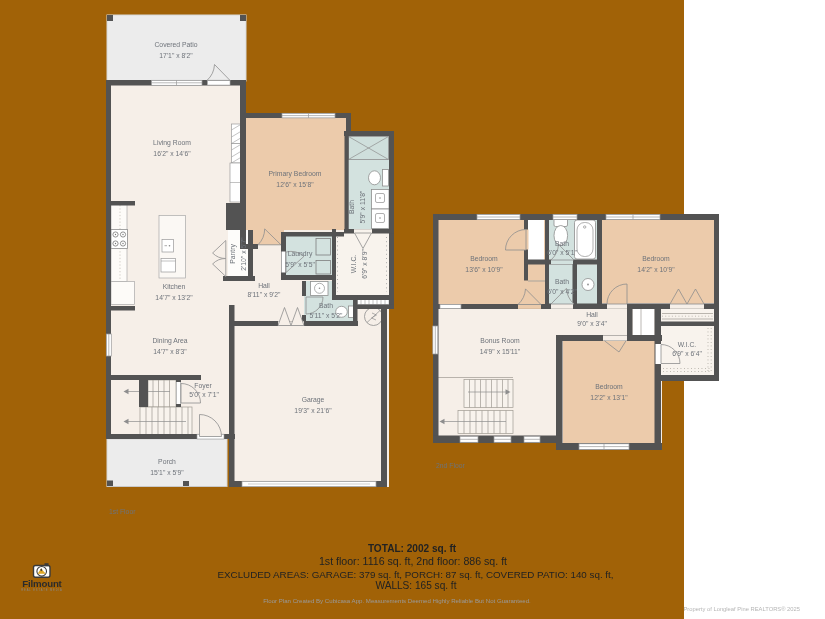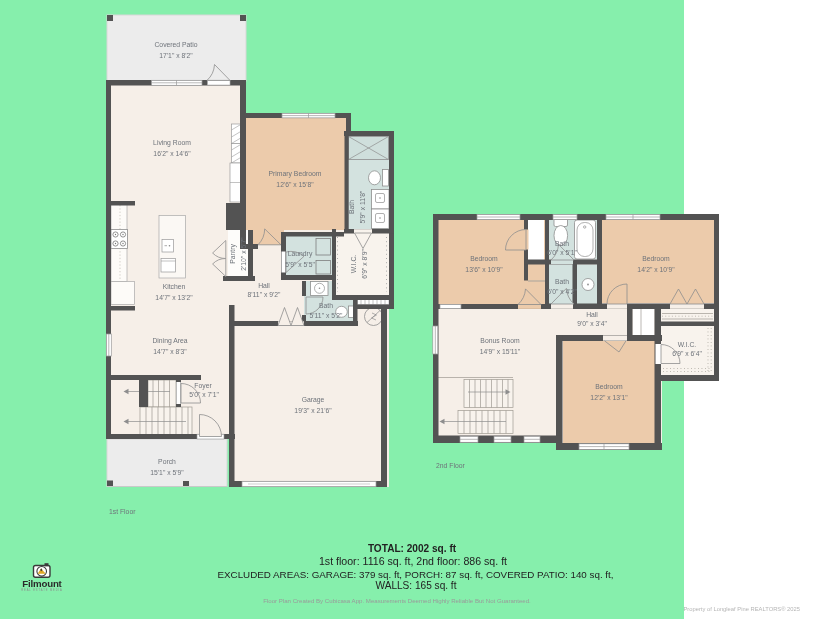--- a/index.html
+++ b/index.html
@@ -1,16 +1,16 @@
 <!DOCTYPE html>
 <html><head>
 <meta charset="utf-8">
 <style>
   html,body{margin:0;padding:0;background:#ffffff;}
-  .page{position:relative;width:684px;height:619px;background:#86efac;font-family:"Liberation Sans",sans-serif;}
+  .page{position:relative;width:684px;height:619px;background:#a16207;font-family:"Liberation Sans",sans-serif;}
   svg{position:absolute;top:0;left:0;}
   text{font-family:"Liberation Sans",sans-serif;}
   .rl{fill:#6e737a;font-size:6.8px;}
   .wall{fill:#535353;}
   .win{fill:#ffffff;stroke:#9a9a9a;stroke-width:0.7;}
   .fx{fill:#ffffff;stroke:#8e8e8e;stroke-width:0.8;}
   .door{stroke:#8e8e8e;stroke-width:0.8;}
 </style>
 </head>
 <body>

